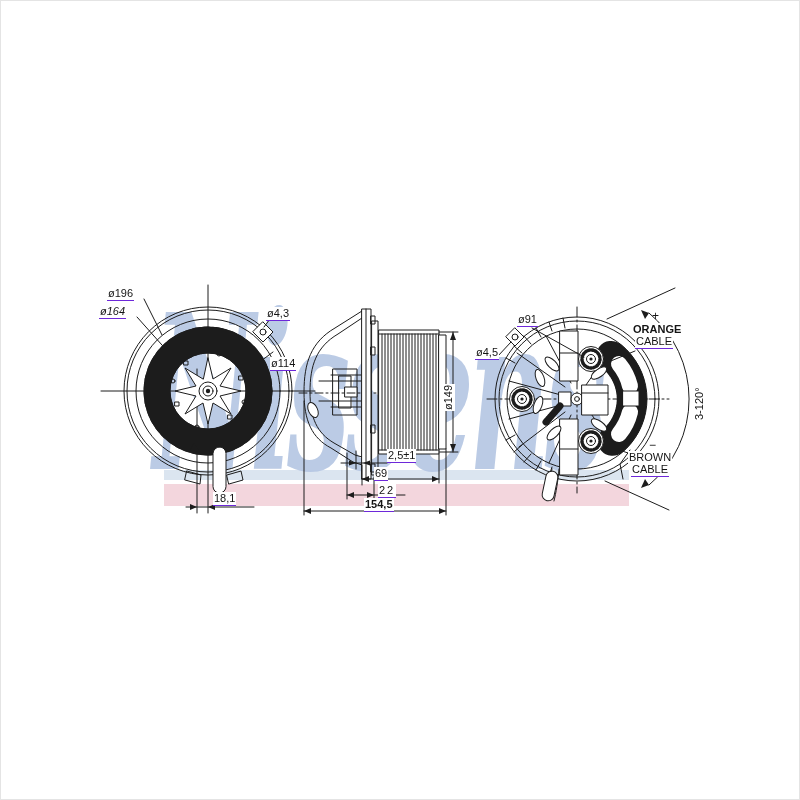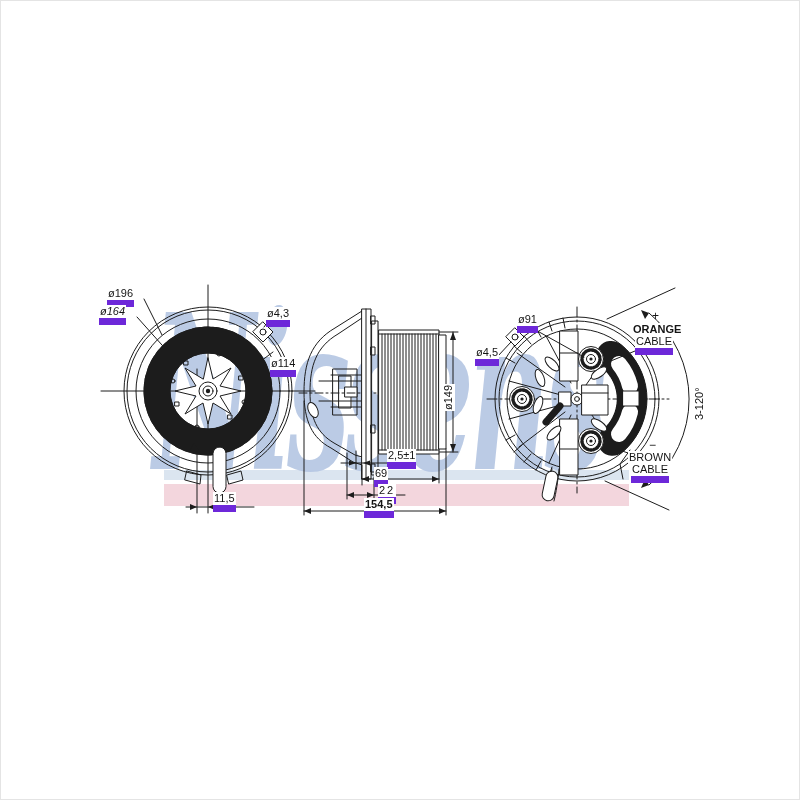--- a/index.html
+++ b/index.html
@@ -9,21 +9,21 @@
   .band{position:absolute;left:163px;width:465px;}
   .band.blue{top:469px;height:10px;background:#dbe5f0;}
   .band.pink{top:483px;height:22px;background:#f3d6dd;}
   .wm{position:absolute;left:152px;top:266px;
       font:italic 700 215px "DejaVu Serif",serif;color:#b6c7e3;
       transform:scaleX(.52);transform-origin:0 0;letter-spacing:-10px;
       white-space:nowrap;opacity:.92;}
   svg.art{position:absolute;left:0;top:0;}
   .lbl{position:absolute;font-size:11px;line-height:12px;color:#141414;
        background:#fff;padding:0 1px 1px 1px;white-space:nowrap;}
-  .lbl.u{border-bottom:7px solid #6d28d9;}
+  .lbl.u{border-bottom:1px solid #6d28d9;}
   .lbl.rot{transform:rotate(-90deg);transform-origin:0 0;background:#fff;}
   .lbl.sp{letter-spacing:2px;}
   .lbl.sign{font-size:12px;background:transparent;}
 </style>
 </head>
 <body>
 
 <div class="canvas">
 
   <div class="band blue"></div>
@@ -187,21 +187,21 @@
       <line x1="634" y1="350" x2="605" y2="362"></line>
       <line x1="627" y1="452" x2="604" y2="444"></line>
       <path d="M629,449 L619,463 L622,478"></path>
     </g>
   </svg>
 
   <span class="lbl u" style="left:106px;top:286px;">ø196</span>
   <span class="lbl u" style="left:98px;top:304px;font-style:italic;">ø164</span>
   <span class="lbl u" style="left:265px;top:306px;">ø4,3</span>
   <span class="lbl u" style="left:269px;top:356px;">ø114</span>
-  <span class="lbl u" style="left:212px;top:491px;">11,5</span>
+  <span class="lbl u" style="left:212px;top:491px;">18,1</span>
 
   <span class="lbl u" style="left:386px;top:448px;">2,5±1</span>
   <span class="lbl u" style="left:373px;top:466px;">69</span>
   <span class="lbl u sp" style="left:377px;top:483px;">22</span>
   <span class="lbl u" style="left:363px;top:497px;font-weight:bold;">154,5</span>
   <span class="lbl rot" style="left:441px;top:410px;">ø149</span>
 
   <span class="lbl u" style="left:516px;top:312px;">ø91</span>
   <span class="lbl u" style="left:474px;top:345px;">ø4,5</span>
 

